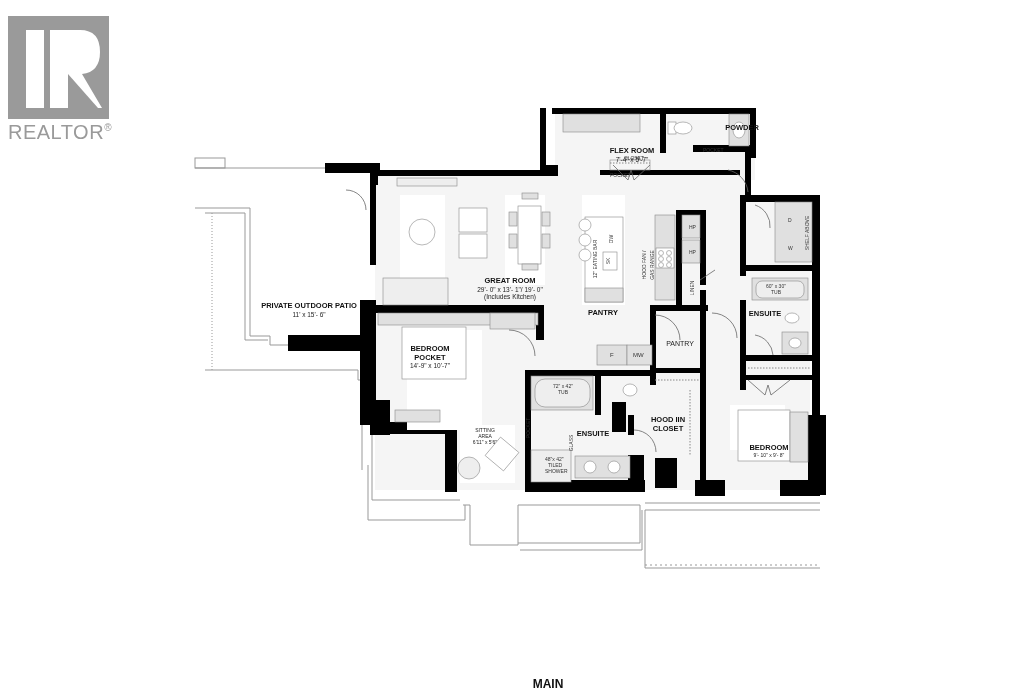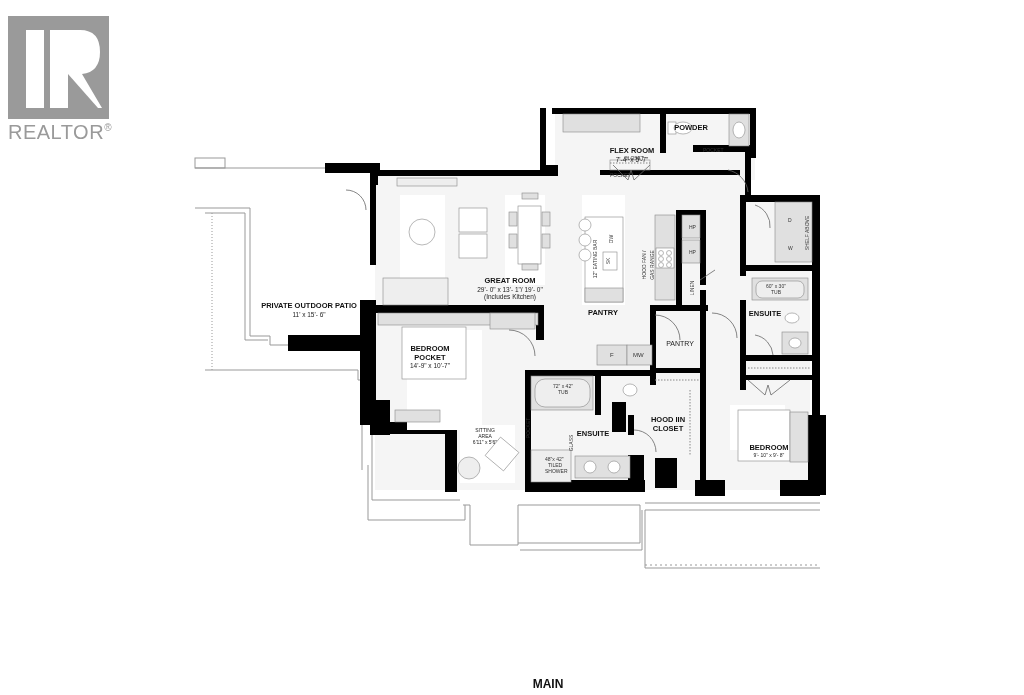--- a/index.html
+++ b/index.html
@@ -218,21 +218,21 @@
     <path d="M700 280 L715 270"></path>
     <polyline points="613,165 628,180 631,170 634,180 650,165"></polyline>
     <polyline points="748,380 765,395 768,385 771,395 790,380"></polyline>
   </g>
 </svg>
 
 <div class="lbl" style="left:632px;top:147px">
   <span class="t">FLEX ROOM</span>
   <span class="d">7'-4" x 5'-7"</span>
 </div>
-<div class="lbl" style="left:691px;top:124px">
+<div class="lbl" style="left:742px;top:124px">
   <span class="t">POWDER</span>
 </div>
 <div class="sm" style="left:624px;top:155px">CLOSET</div>
 <div class="sm" style="left:703px;top:147px">POCKET</div>
 <div class="sm" style="left:610px;top:172px">POCKET</div>
 
 <div class="lbl" style="left:510px;top:277px">
   <span class="t">GREAT ROOM</span>
   <span class="d">29'- 0" x 13'- 1"/ 19'- 0"</span>
   <span class="d">(Includes Kitchen)</span>

